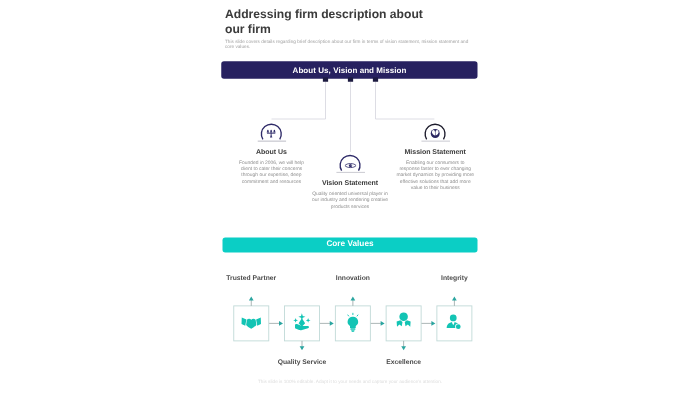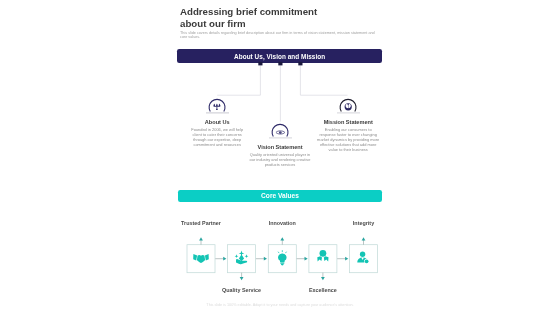--- a/index.html
+++ b/index.html
@@ -16,21 +16,21 @@
   .colh{font-size:5.6px;font-weight:bold;color:#3b3b3b;letter-spacing:-0.02px;margin-top:5.2px;line-height:6.4px;}
   .colb{font-size:3.95px;color:#8d8d8d;line-height:5.03px;margin-top:1.1px;}
   .domeicon{display:block;width:23px;height:18px;margin:0 auto;}
   .cvlabel{position:absolute;font-size:5.4px;font-weight:bold;color:#4b4b4b;text-align:center;width:60px;}
   .footer{position:absolute;left:0;top:302.8px;width:560px;text-align:center;font-size:3.75px;color:#dcdcdc;}
 </style>
 </head>
 <body>
 
 <div class="slide">
-  <div class="title">Addressing brief commitment about our firm</div>
+  <div class="title">Addressing firm description about our firm</div>
   <div class="subtitle">This slide covers details regarding brief description about our firm in terms of vision statement, mission statement and core values.</div>
   <div class="banner1">About Us, Vision and Mission</div>
   <div class="banner2">Core Values</div>
   <svg class="conn" viewBox="0 0 560 315" width="560" height="315">
     <g stroke="#d5d5de" stroke-width="0.65" fill="none">
       <path d="M260.4 65.4 V95.2 H217.2"></path>
       <path d="M280.4 65.4 V121.5"></path>
       <path d="M300.4 65.4 V95.2 H347.5"></path>
     </g>
     <g fill="#1c1a40">

